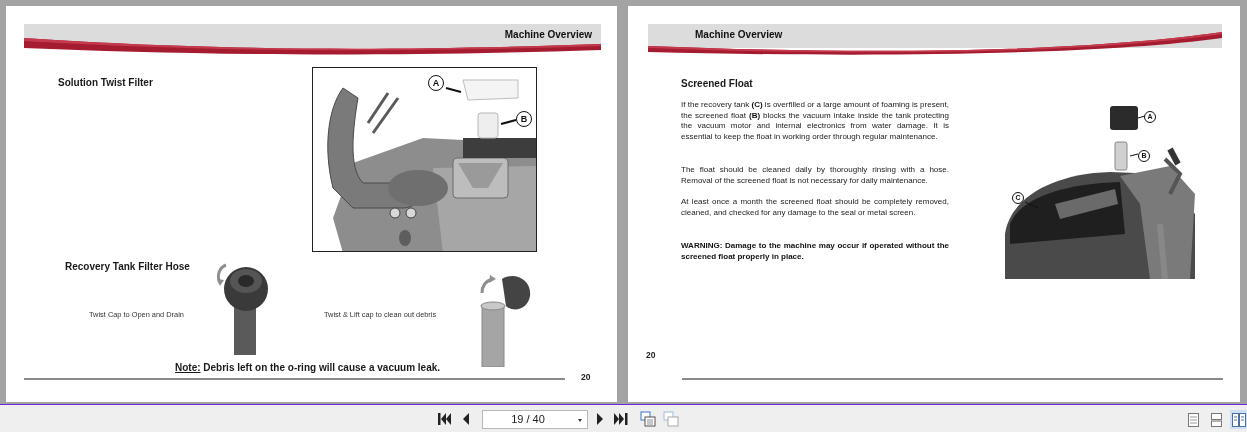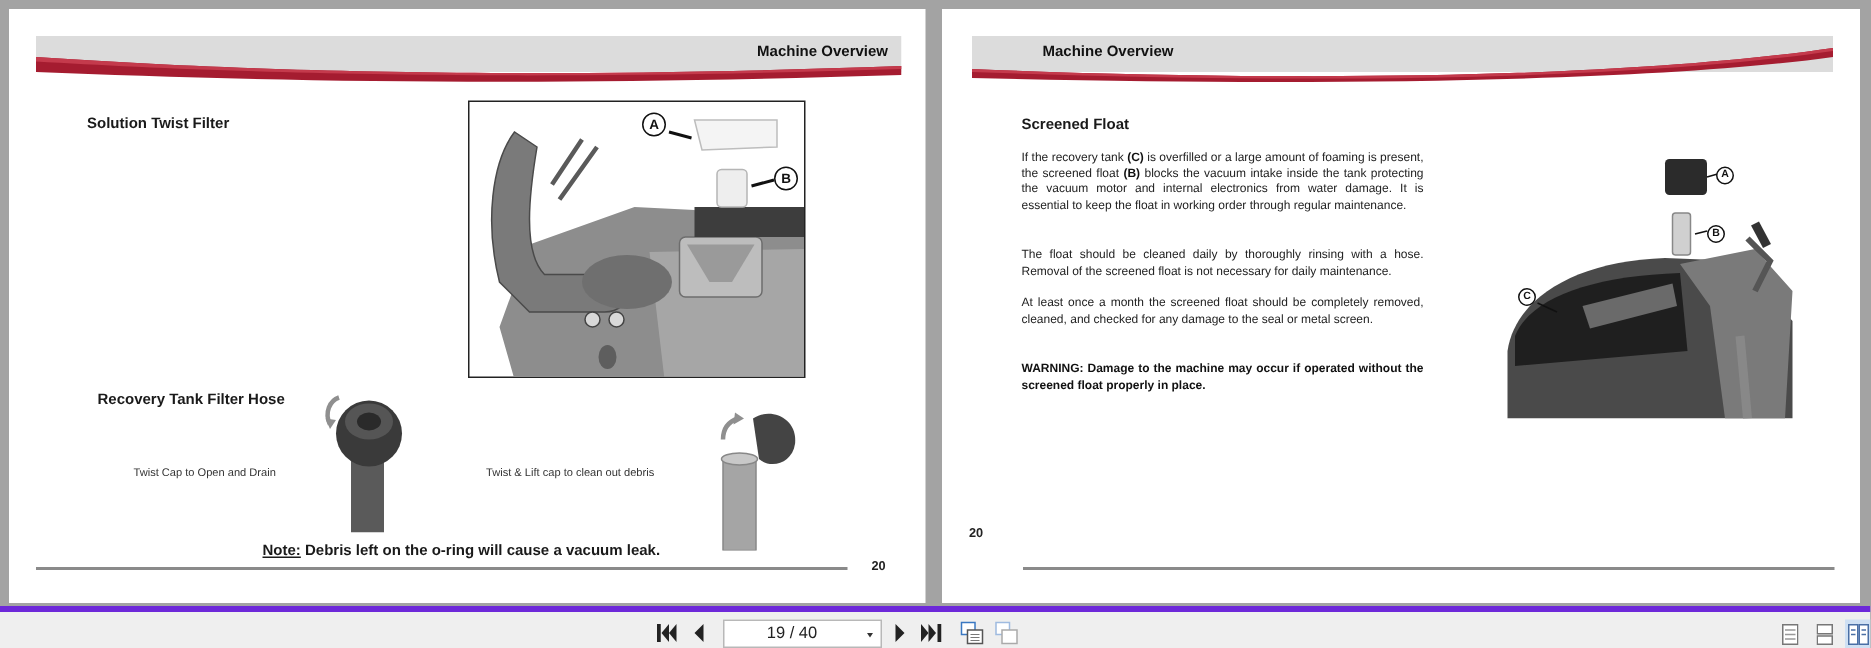--- a/index.html
+++ b/index.html
@@ -26,21 +26,21 @@
 
     .figure-box { position: absolute; left: 306px; top: 61px; width: 225px; height: 185px; border: 1px solid #222; background: #fff; overflow: hidden; }
     .callout { position: absolute; width: 16px; height: 16px; border: 1.3px solid #111; border-radius: 50%; background: #fff; font-size: 9px; font-weight: bold; text-align: center; line-height: 14px; color: #111; }
 
     .note { position: absolute; left: 169px; top: 356px; font-size: 10px; font-weight: bold; color: #1a1a1a; }
     .note .note-label { text-decoration: underline; }
 
     .footer-rule { position: absolute; height: 2px; background: #8a8a8a; }
     .page-num { position: absolute; font-size: 8.5px; font-weight: bold; color: #222; }
 
-    .toolbar { position: absolute; left: 0; top: 404px; width: 1247px; height: 28px; background: #efefef; border-top: 4px solid #6d28d9; }
+    .toolbar { position: absolute; left: 0; top: 404px; width: 1247px; height: 28px; background: #efefef; border-top: 1px solid #6d28d9; }
     .tb-btn { position: absolute; top: 6px; height: 16px; display: flex; align-items: center; justify-content: center; cursor: pointer; }
     .page-select { position: absolute; left: 482px; top: 5px; width: 106px; height: 19px; background: #fff; border: 1px solid #b8b8b8; font-size: 11px; color: #222; }
     .page-select .val { position: absolute; left: 0; right: 14px; top: 2px; text-align: center; }
     .page-select .arrow { position: absolute; right: 5px; top: 8px; width: 0; height: 0; border-left: 2.5px solid transparent; border-right: 2.5px solid transparent; border-top: 3px solid #333; }
     .view-btn { position: absolute; top: 5px; width: 17px; height: 19px; display: flex; align-items: center; justify-content: center; }
     .view-btn.active { background: #cfe0f3; }
   </style>
 </head>
 <body>
 

